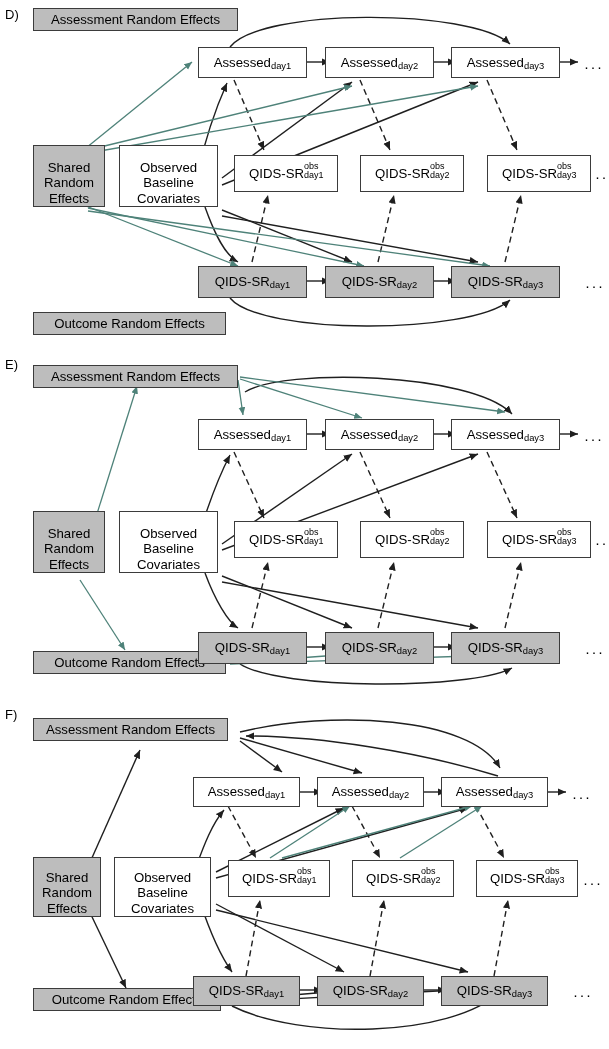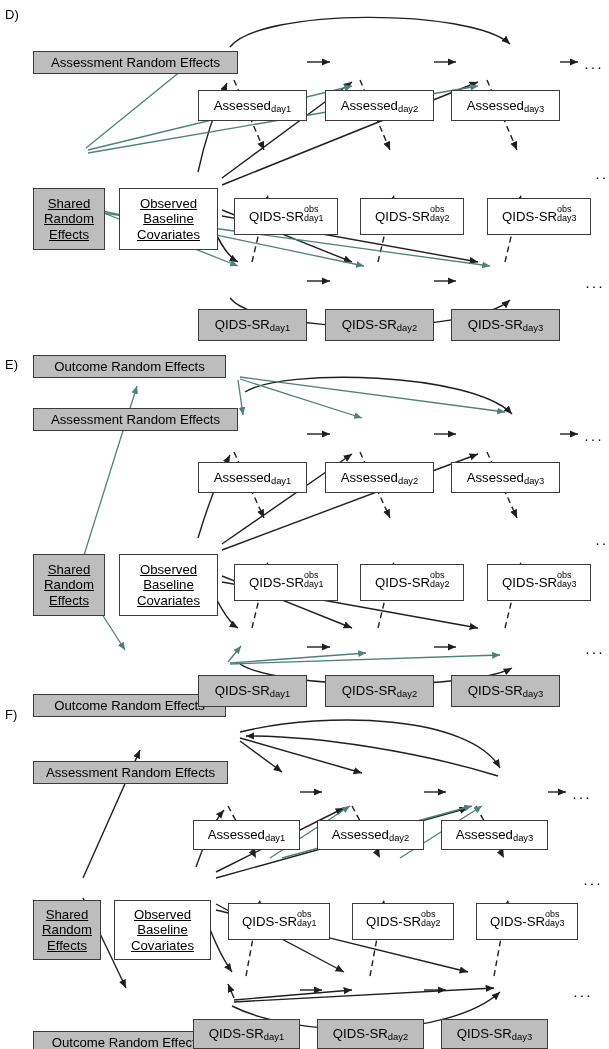--- a/index.html
+++ b/index.html
@@ -30,30 +30,28 @@
     border:1.4px solid #3b3b3b;
     background:#ffffff;
     display:flex;
     align-items:center;
     justify-content:center;
     font-size:13.2px;
     line-height:14px;
     white-space:nowrap;
     text-align:center;
     padding:0 5px;
-    margin-top:43px;
   }
   .node.gray{background:#bdbdbd;border-color:#3b3b3b;}
   .node.multiline{
     display:flex;
     flex-direction:column;
-    justify-content:center;
+    justify-content:flex-end;
     line-height:15.5px;
     white-space:normal;
-    text-decoration:underline;
   }
   .node sub{font-size:9.4px;vertical-align:baseline;position:relative;top:3px;}
   .supsub{
     display:inline-block;
     position:relative;
     width:19px;
     height:14px;
     vertical-align:baseline;
     text-align:center;
   }

